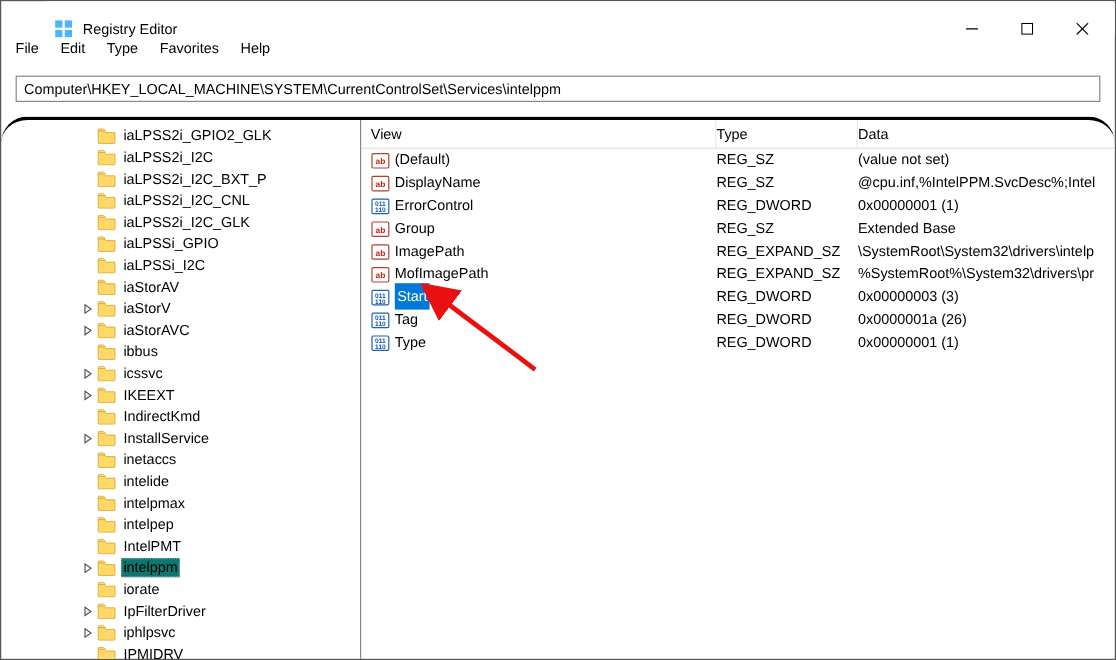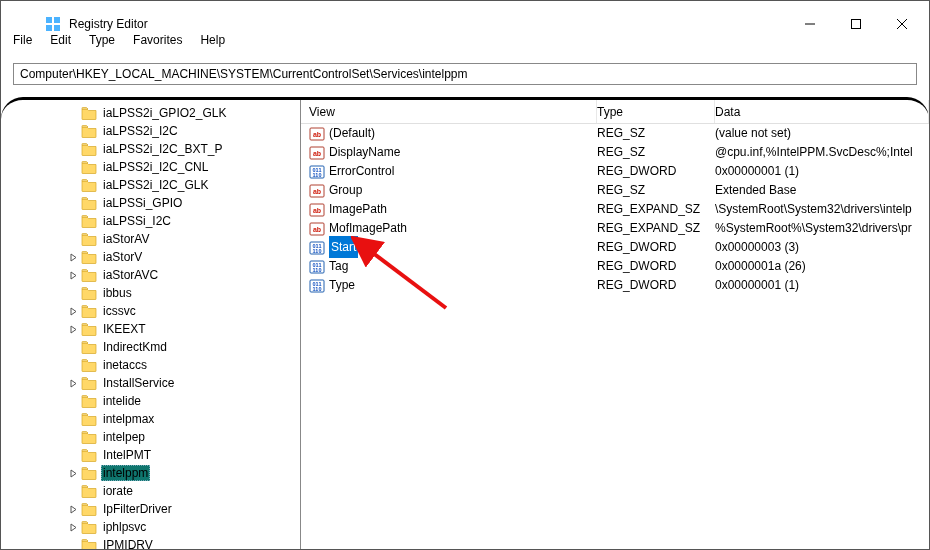--- a/index.html
+++ b/index.html
@@ -277,38 +277,38 @@
             </svg></span>
           <span class="tree-label">IKEEXT</span>
         </div>
         <div class="tree-item">
           <span class="folder-icon"><svg width="16" height="14" viewBox="0 0 16 14">
               <path d="M1 3 h5 l1.5 1.5 H15 v8.5 a.5.5 0 0 1-.5.5 h-13 a.5.5 0 0 1-.5-.5 z" fill="#ffd868" stroke="#d6a727" stroke-width="0.7"></path>
               <path d="M1 3 v-1 a.5.5 0 0 1 .5-.5 h4 l1.5 1.5 z" fill="#ffe9a8" stroke="#d6a727" stroke-width="0.7"></path>
             </svg></span>
           <span class="tree-label">IndirectKmd</span>
         </div>
+        <div class="tree-item has-expander">
+          <span class="expander">
+            <svg width="9" height="9" viewBox="0 0 9 9">
+              <path d="M2 1 L7 4.5 L2 8 z" fill="none" stroke="#555" stroke-width="1"></path>
+            </svg>
+          </span>
+          <span class="folder-icon"><svg width="16" height="14" viewBox="0 0 16 14">
+              <path d="M1 3 h5 l1.5 1.5 H15 v8.5 a.5.5 0 0 1-.5.5 h-13 a.5.5 0 0 1-.5-.5 z" fill="#ffd868" stroke="#d6a727" stroke-width="0.7"></path>
+              <path d="M1 3 v-1 a.5.5 0 0 1 .5-.5 h4 l1.5 1.5 z" fill="#ffe9a8" stroke="#d6a727" stroke-width="0.7"></path>
+            </svg></span>
+          <span class="tree-label">InstallService</span>
+        </div>
         <div class="tree-item">
           <span class="folder-icon"><svg width="16" height="14" viewBox="0 0 16 14">
               <path d="M1 3 h5 l1.5 1.5 H15 v8.5 a.5.5 0 0 1-.5.5 h-13 a.5.5 0 0 1-.5-.5 z" fill="#ffd868" stroke="#d6a727" stroke-width="0.7"></path>
               <path d="M1 3 v-1 a.5.5 0 0 1 .5-.5 h4 l1.5 1.5 z" fill="#ffe9a8" stroke="#d6a727" stroke-width="0.7"></path>
             </svg></span>
           <span class="tree-label">inetaccs</span>
-        </div>
-        <div class="tree-item has-expander">
-          <span class="expander">
-            <svg width="9" height="9" viewBox="0 0 9 9">
-              <path d="M2 1 L7 4.5 L2 8 z" fill="none" stroke="#555" stroke-width="1"></path>
-            </svg>
-          </span>
-          <span class="folder-icon"><svg width="16" height="14" viewBox="0 0 16 14">
-              <path d="M1 3 h5 l1.5 1.5 H15 v8.5 a.5.5 0 0 1-.5.5 h-13 a.5.5 0 0 1-.5-.5 z" fill="#ffd868" stroke="#d6a727" stroke-width="0.7"></path>
-              <path d="M1 3 v-1 a.5.5 0 0 1 .5-.5 h4 l1.5 1.5 z" fill="#ffe9a8" stroke="#d6a727" stroke-width="0.7"></path>
-            </svg></span>
-          <span class="tree-label">InstallService</span>
         </div>
         <div class="tree-item">
           <span class="folder-icon"><svg width="16" height="14" viewBox="0 0 16 14">
               <path d="M1 3 h5 l1.5 1.5 H15 v8.5 a.5.5 0 0 1-.5.5 h-13 a.5.5 0 0 1-.5-.5 z" fill="#ffd868" stroke="#d6a727" stroke-width="0.7"></path>
               <path d="M1 3 v-1 a.5.5 0 0 1 .5-.5 h4 l1.5 1.5 z" fill="#ffe9a8" stroke="#d6a727" stroke-width="0.7"></path>
             </svg></span>
           <span class="tree-label">intelide</span>
         </div>
         <div class="tree-item">
           <span class="folder-icon"><svg width="16" height="14" viewBox="0 0 16 14">

